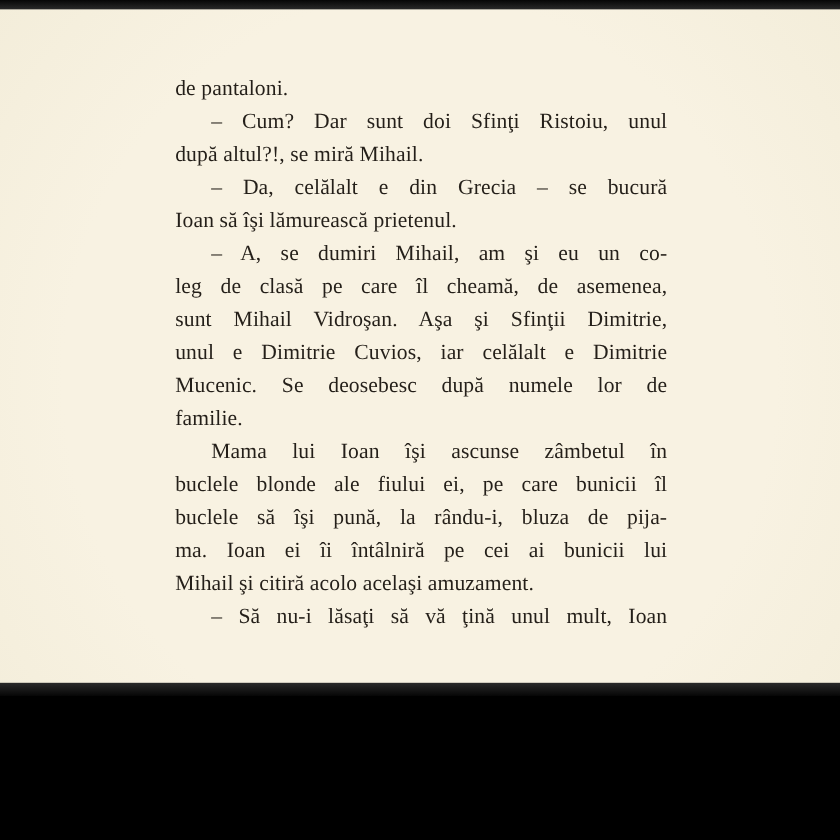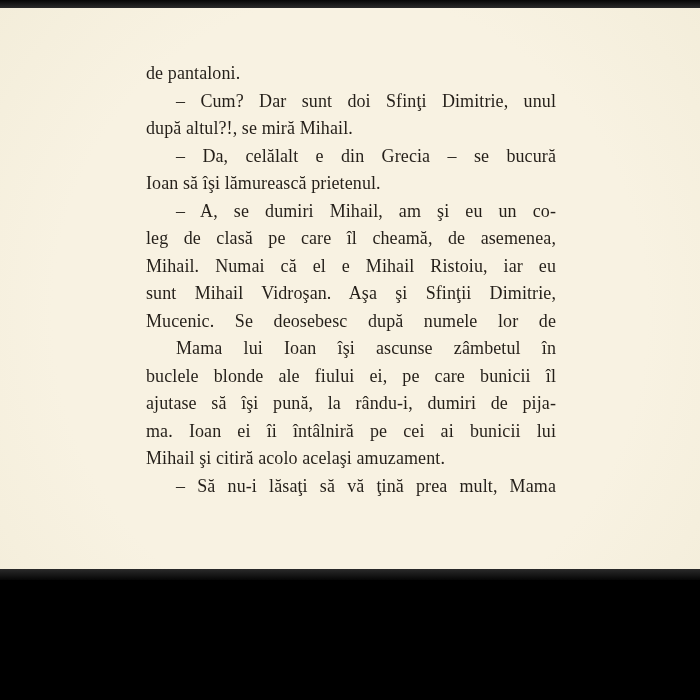--- a/index.html
+++ b/index.html
@@ -73,32 +73,33 @@
   }
 </style>
 </head>
 <body>
 
 <div class="screen">
   <div class="bar top"></div>
   <div class="page">
     <div class="text-block">
         <div class="text-line">de pantaloni.</div>
-        <div class="text-line just indent">– Cum? Dar sunt doi Sfinţi Dimitrie, unul</div>
+        <div class="text-line just indent">– Cum? Dar sunt doi Sfinţi Ristoiu, unul</div>
         <div class="text-line">după altul?!, se miră Mihail.</div>
         <div class="text-line just indent">– Da, celălalt e din Grecia – se bucură</div>
         <div class="text-line">Ioan să îşi lămurească prietenul.</div>
         <div class="text-line just indent">– A, se dumiri Mihail, am şi eu un co-</div>
         <div class="text-line just">leg de clasă pe care îl cheamă, de asemenea,</div>
-        <div class="text-line just">Mihail. Numai că el e Mihail Ristoiu, iar eu</div>
         <div class="text-line just">sunt Mihail Vidroşan. Aşa şi Sfinţii Dimitrie,</div>
+        <div class="text-line just">unul e Dimitrie Cuvios, iar celălalt e Dimitrie</div>
         <div class="text-line just">Mucenic. Se deosebesc după numele lor de</div>
+        <div class="text-line">familie.</div>
         <div class="text-line just indent">Mama lui Ioan îşi ascunse zâmbetul în</div>
         <div class="text-line just">buclele blonde ale fiului ei, pe care bunicii îl</div>
-        <div class="text-line just">ajutase să îşi pună, la rându-i, dumiri de pija-</div>
+        <div class="text-line just">buclele să îşi pună, la rându-i, bluza de pija-</div>
         <div class="text-line just">ma. Ioan ei îi întâlniră pe cei ai bunicii lui</div>
         <div class="text-line">Mihail şi citiră acolo acelaşi amuzament.</div>
-        <div class="text-line just indent">– Să nu-i lăsaţi să vă ţină prea mult, Mama</div>
+        <div class="text-line just indent">– Să nu-i lăsaţi să vă ţină unul mult, Ioan</div>
       </div>
     <div class="page-number">- 9 -</div>
   </div>
   <div class="bar bottom"></div>
 </div>
 
 </body></html>

